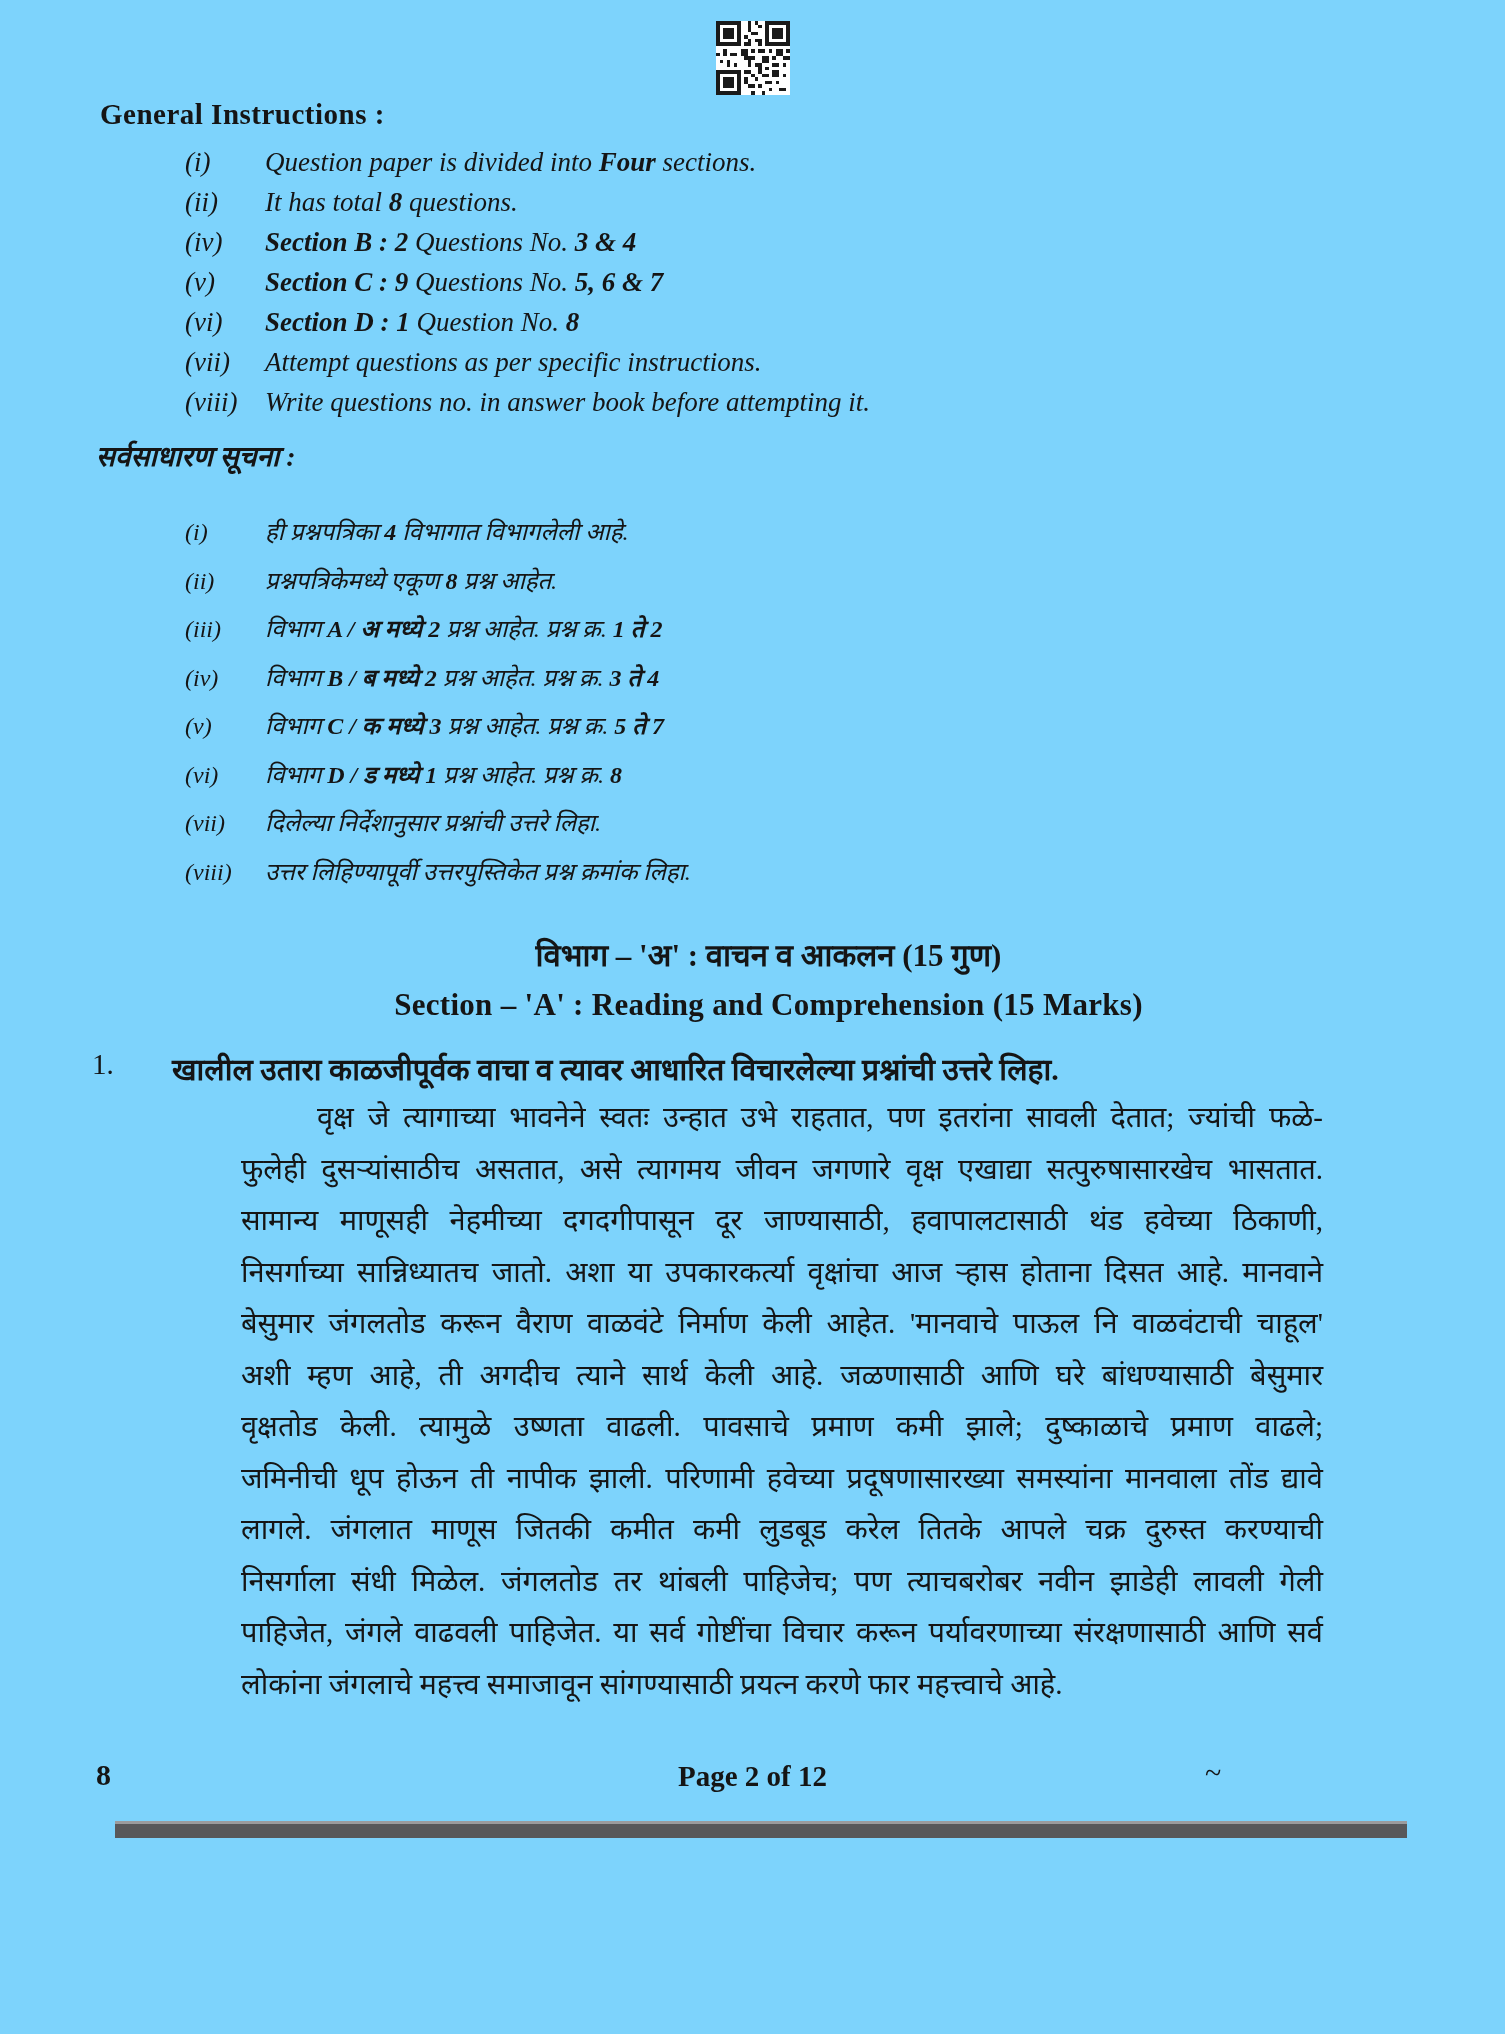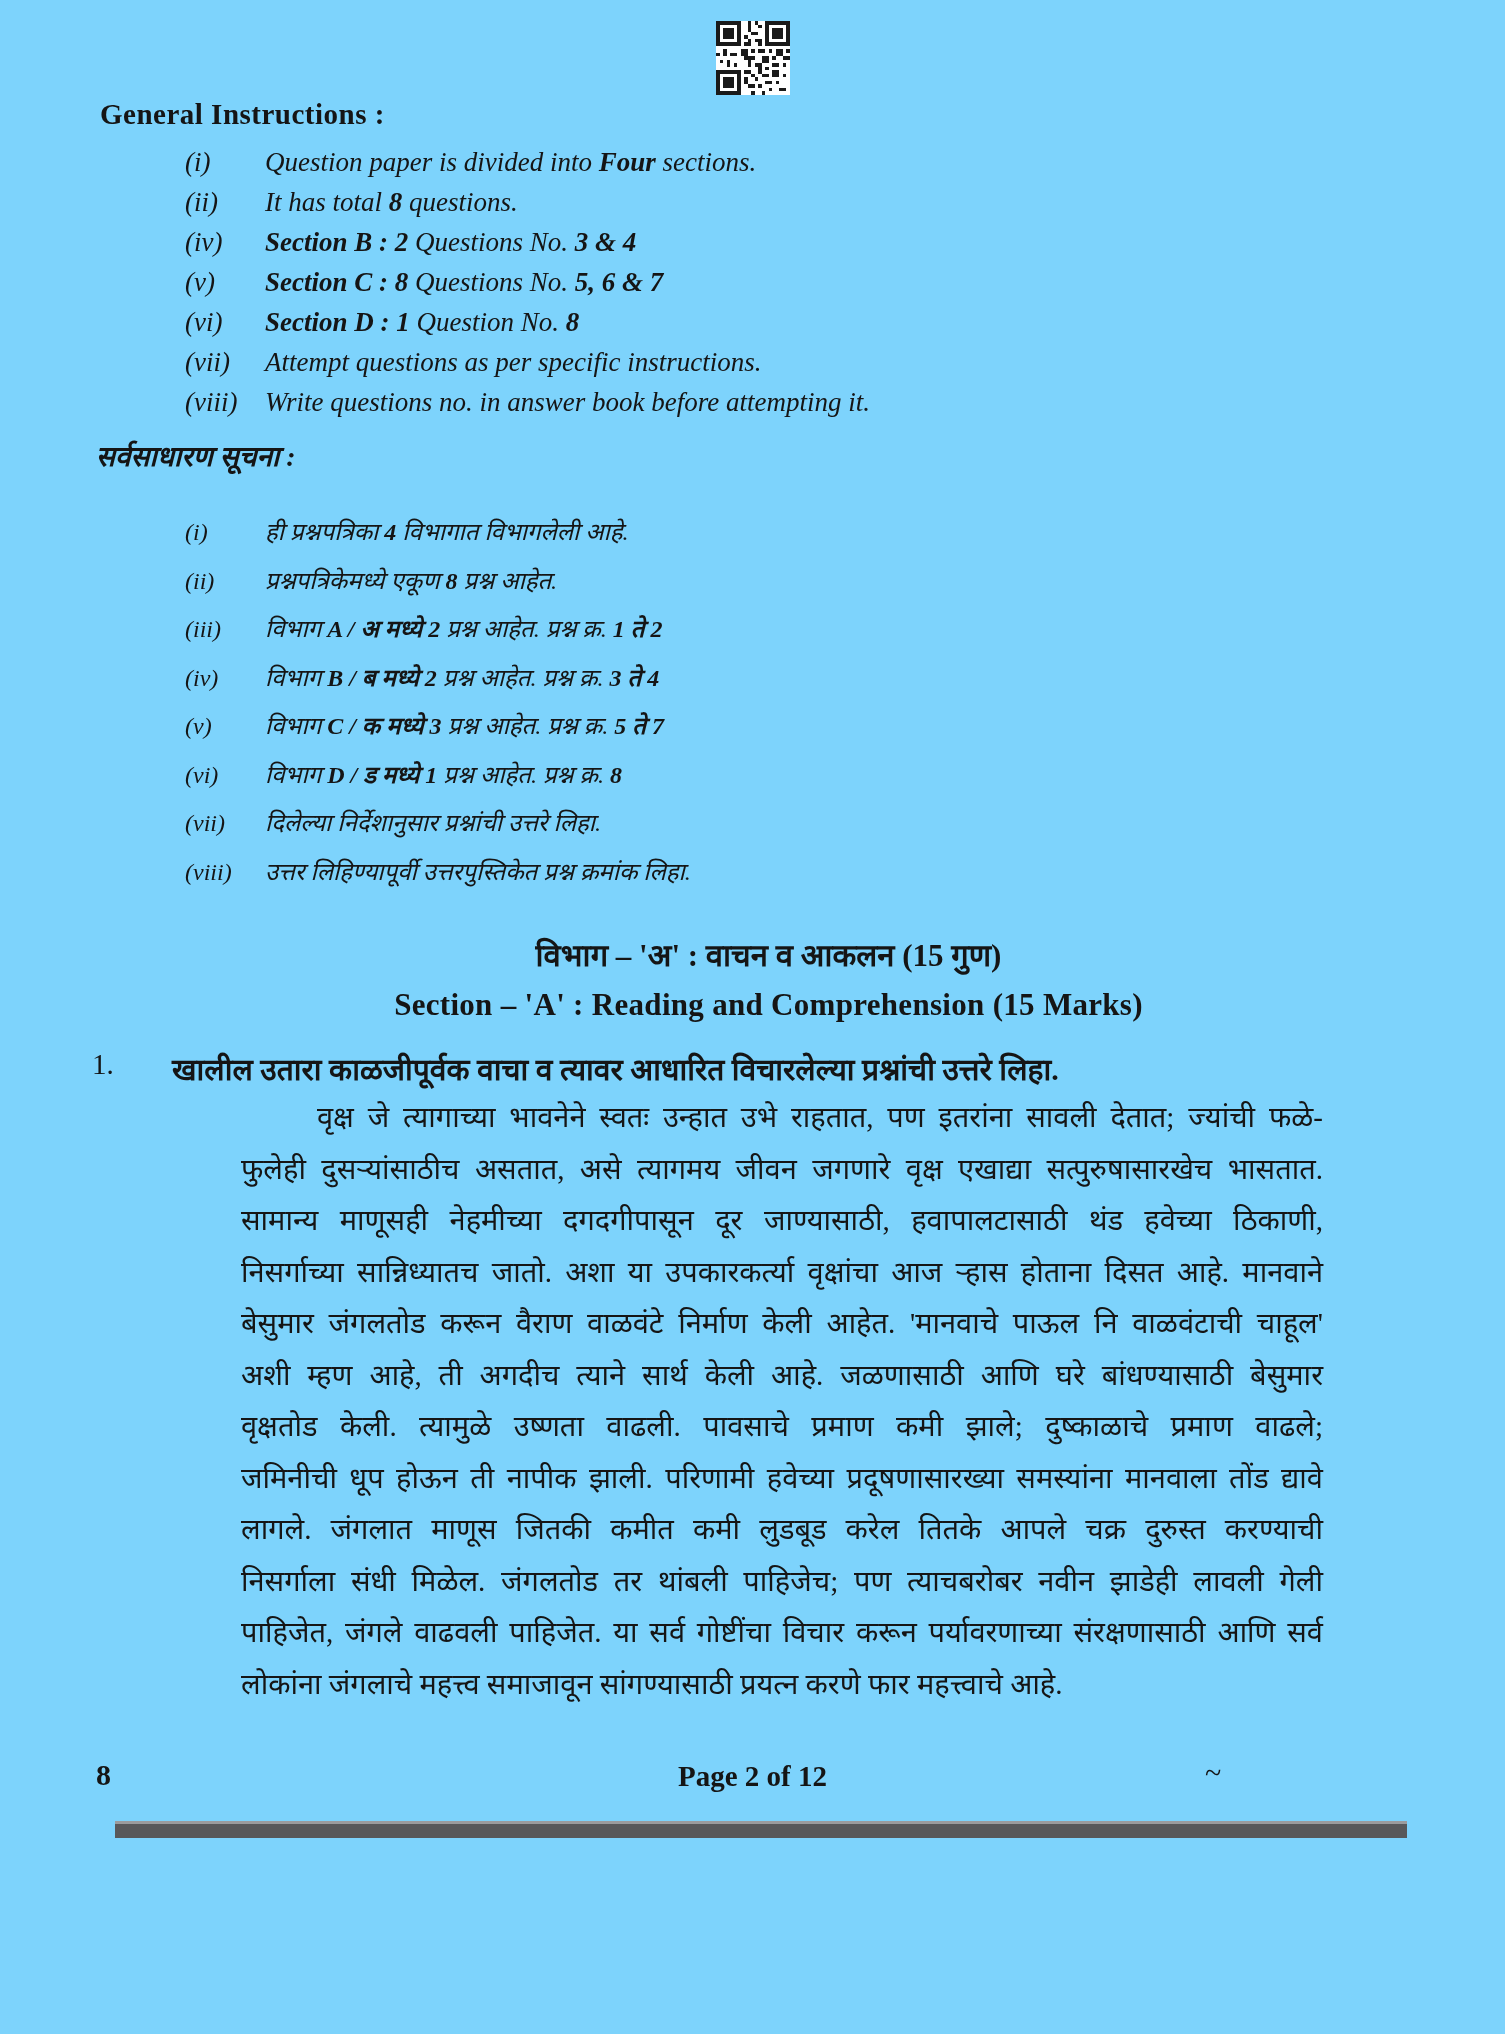--- a/index.html
+++ b/index.html
@@ -150,21 +150,21 @@
       </g>
     </svg>
   </div>
 
   <div class="gi-heading">General Instructions :</div>
 
   <div class="en-list" id="en-list">
       <div class="inst-row"><span class="inst-num">(i)</span><span><span>Question paper is divided into </span><b>Four</b><span> sections.</span></span></div>
       <div class="inst-row"><span class="inst-num">(ii)</span><span><span>It has total </span><b>8</b><span> questions.</span></span></div>
       <div class="inst-row"><span class="inst-num">(iv)</span><span><b>Section B : 2 </b><span>Questions No. </span><b>3 &amp; 4</b></span></div>
-      <div class="inst-row"><span class="inst-num">(v)</span><span><b>Section C : 8 </b><span>Questions No. </span><b>5, 6 &amp; 7</b></span></div>
+      <div class="inst-row"><span class="inst-num">(v)</span><span><b>Section C : 9 </b><span>Questions No. </span><b>5, 6 &amp; 7</b></span></div>
       <div class="inst-row"><span class="inst-num">(vi)</span><span><b>Section D : 1 </b><span>Question No. </span><b>8</b></span></div>
       <div class="inst-row"><span class="inst-num">(vii)</span><span><span>Attempt questions as per specific instructions.</span></span></div>
       <div class="inst-row"><span class="inst-num">(viii)</span><span><span>Write questions no. in answer book before attempting it.</span></span></div>
     </div>
 
   <div class="mr-heading">सर्वसाधारण सूचना :</div>
 
   <div class="mr-list" id="mr-list">
       <div class="inst-row"><span class="inst-num">(i)</span><span><span>ही प्रश्नपत्रिका </span><b>4</b><span> विभागात विभागलेली आहे.</span></span></div>
       <div class="inst-row"><span class="inst-num">(ii)</span><span><span>प्रश्नपत्रिकेमध्ये एकूण </span><b>8</b><span> प्रश्न आहेत.</span></span></div>

